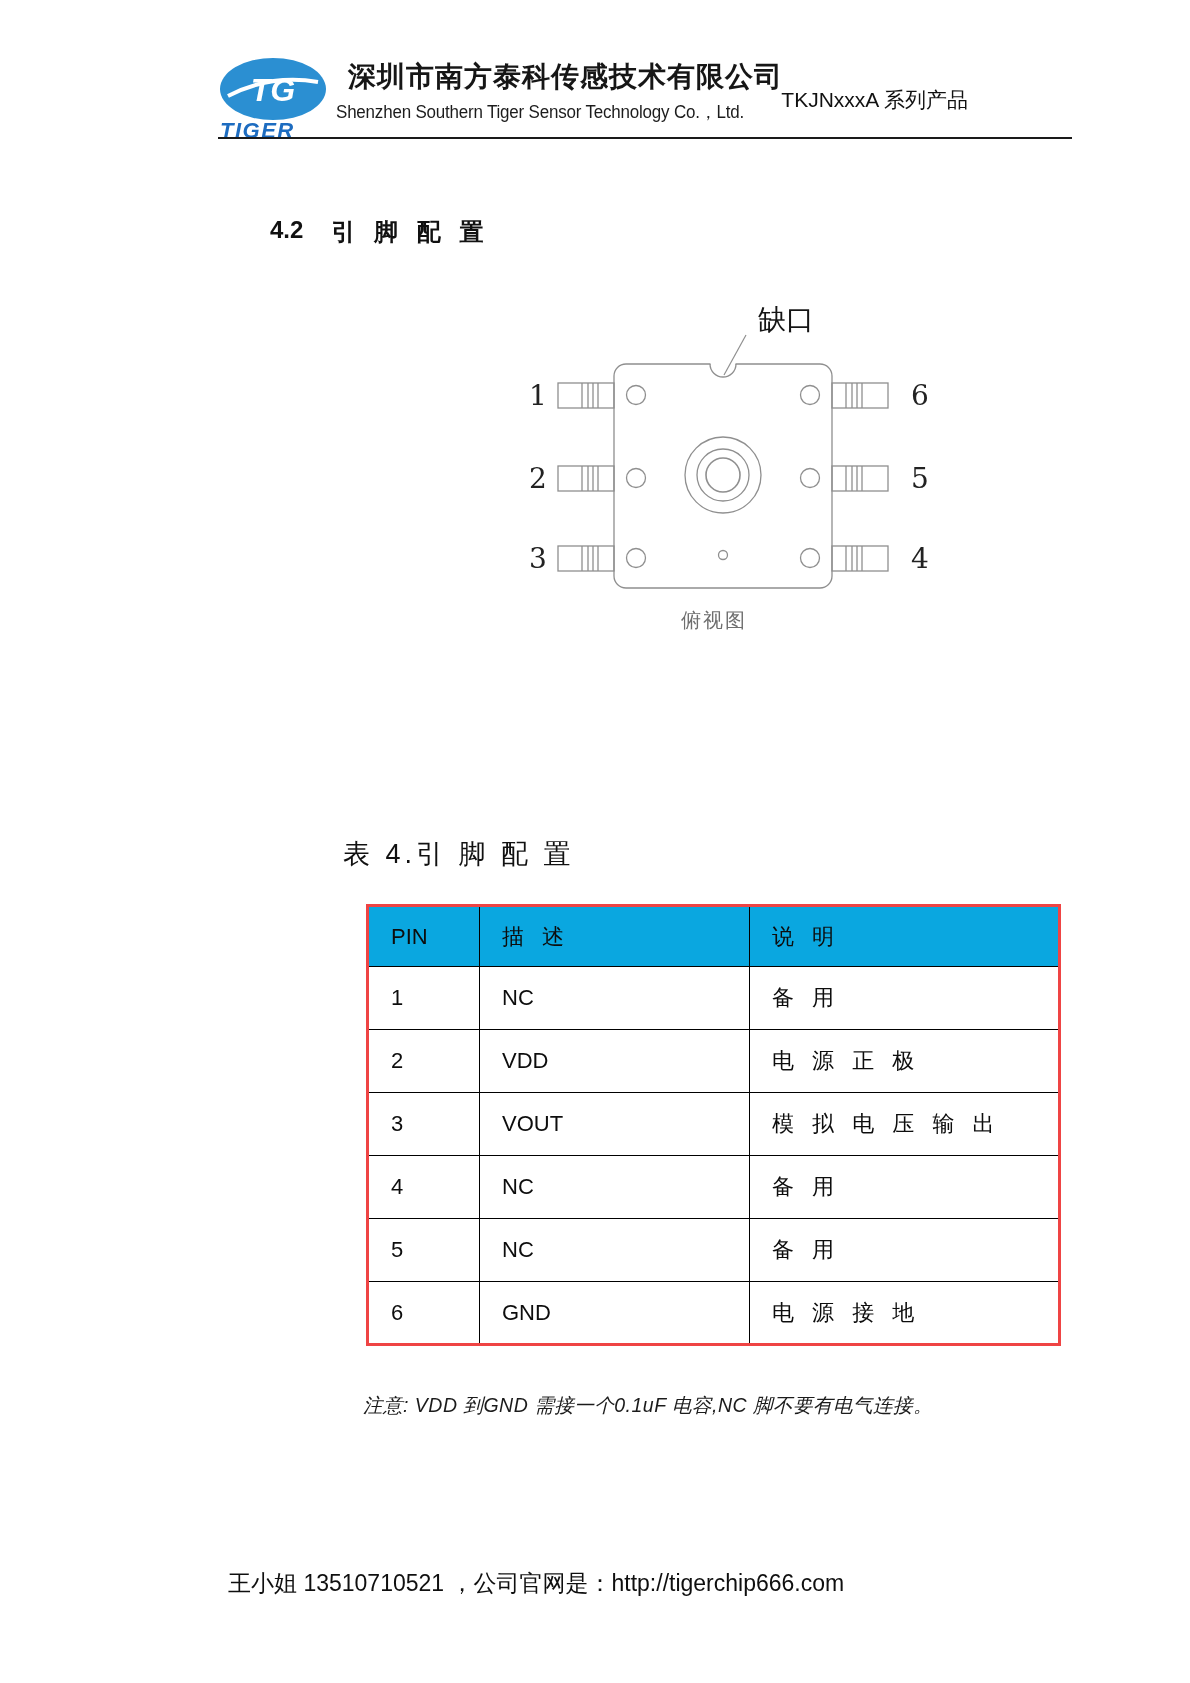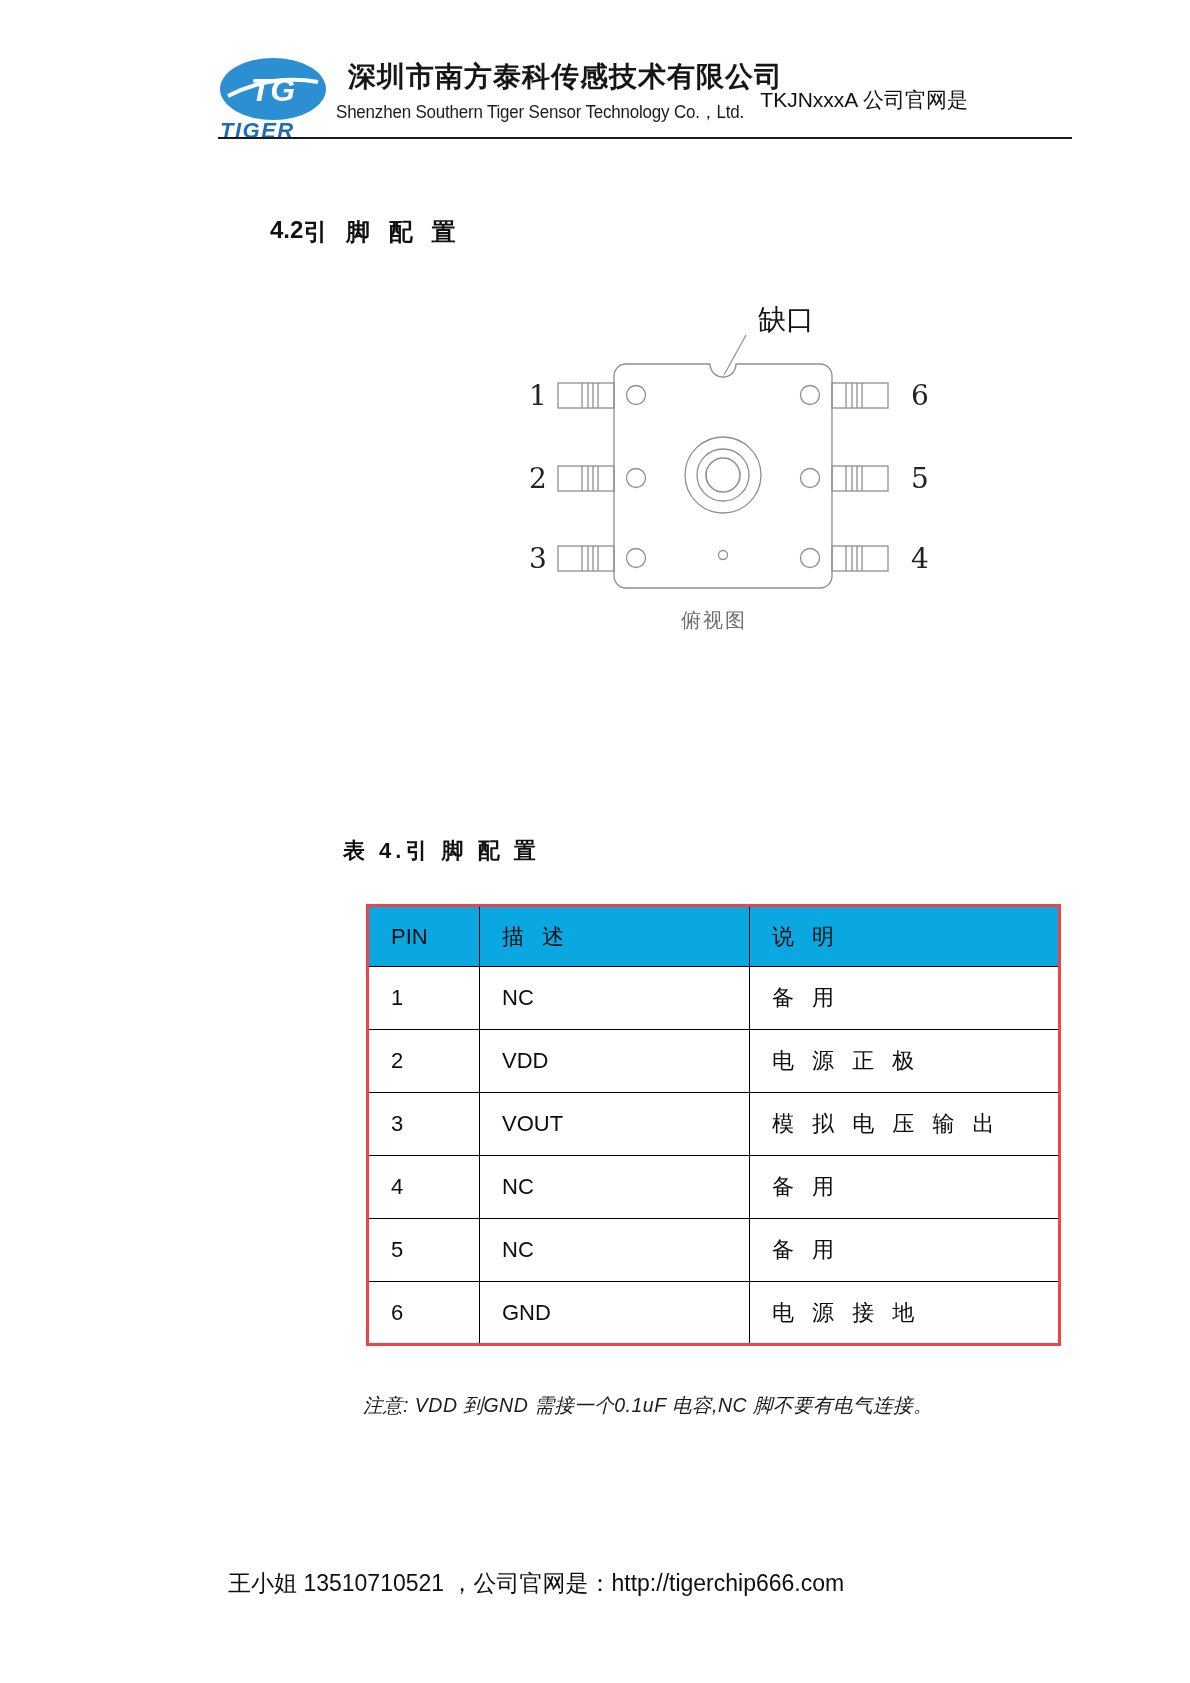--- a/index.html
+++ b/index.html
@@ -8,29 +8,29 @@
   .page { position:relative; width:954px; height:1683px; background:#fff; margin:0 auto; overflow:hidden;padding-left:12px; }
 
   
   .logo { position:absolute; left:100px; top:56px; width:110px; height:86px; }
   .company-cn { position:absolute; left:230px; top:58px; font-size:28px; font-weight:700; color:#161616; letter-spacing:1px; }
   .company-en { position:absolute; left:218px; top:100px; font-size:17.5px; color:#1c1c1c; transform:scaleX(.97); transform-origin:left; letter-spacing:-0.2px; }
   .product-name { position:absolute; top:86px; right:104px; font-size:21px; color:#111; }
   .header-rule { position:absolute; left:100px; top:137px; width:986px; height:2px; background:#1a1a1a; }
 
   
-  .section-heading { position:absolute; left:152px; top:216px; display:flex; font-size:24px; font-weight:700; color:#111; }
+  .section-heading { position:absolute; left:152px; top:216px; display:flex; gap:28px; font-size:24px; font-weight:700; color:#111; }
   .section-heading .sec-title { letter-spacing:6px; }
 
   
   .fig { position:absolute; left:378px; top:283px; width:462px; height:362px; }
   .fig svg { width:100%; height:100%; }
 
   
-  .tbl-caption { position:absolute; left:225px; top:836px; font-size:22px; font-weight:700; color:#111; letter-spacing:4px; }
+  .tbl-caption { position:absolute; left:225px; top:836px; font-size:27px; font-weight:400; color:#111; letter-spacing:4px; }
 
   
   .pin-table { position:absolute; left:248px; top:904px; border-collapse:collapse; table-layout:fixed; }
   .pin-table th, .pin-table td { border:1px solid #000; font-weight:400; text-align:left; vertical-align:middle; font-size:22px; color:#0d0d0d; padding-left:22px; }
   .pin-table { border:3px solid #ef4444; }
   .pin-table th { background:#0aa7e0; height:61px; font-weight:500; }
   .pin-table td { height:63px; background:#fff; }
   .col-pin  { width:112px; }
   .col-desc { width:270px; }
   .col-note { width:310px; }
@@ -51,21 +51,21 @@
   <div class="logo">
     <svg viewBox="0 0 110 86">
       <ellipse cx="55" cy="33" rx="53" ry="31" fill="#2b8fd2"></ellipse>
       <path d="M10 40 Q 52 18 100 26" stroke="#ffffff" stroke-width="4" fill="none"></path>
       <text x="55" y="45" text-anchor="middle" font-size="32" font-style="italic" font-weight="800" fill="#ffffff" font-family="Liberation Sans, sans-serif">TG</text>
       <text x="2" y="82" font-size="22" font-style="italic" font-weight="800" fill="#1d6cc0" letter-spacing="1.5" font-family="Liberation Sans, sans-serif">TIGER</text>
     </svg>
   </div>
   <div class="company-cn">深圳市南方泰科传感技术有限公司</div>
   <div class="company-en">Shenzhen Southern Tiger Sensor Technology Co.，Ltd.</div>
-  <div class="product-name">TKJNxxxA 公司官网是</div>
+  <div class="product-name">TKJNxxxA 系列产品</div>
   <div class="header-rule"></div>
 
   <div class="section-heading">
     <span class="sec-num">4.2</span>
     <span class="sec-title">引 脚 配 置</span>
   </div>
 
   <div class="fig">
     <svg viewBox="0 0 462 362">
       <g stroke="#8f8f8f" stroke-width="1.3" fill="none">

